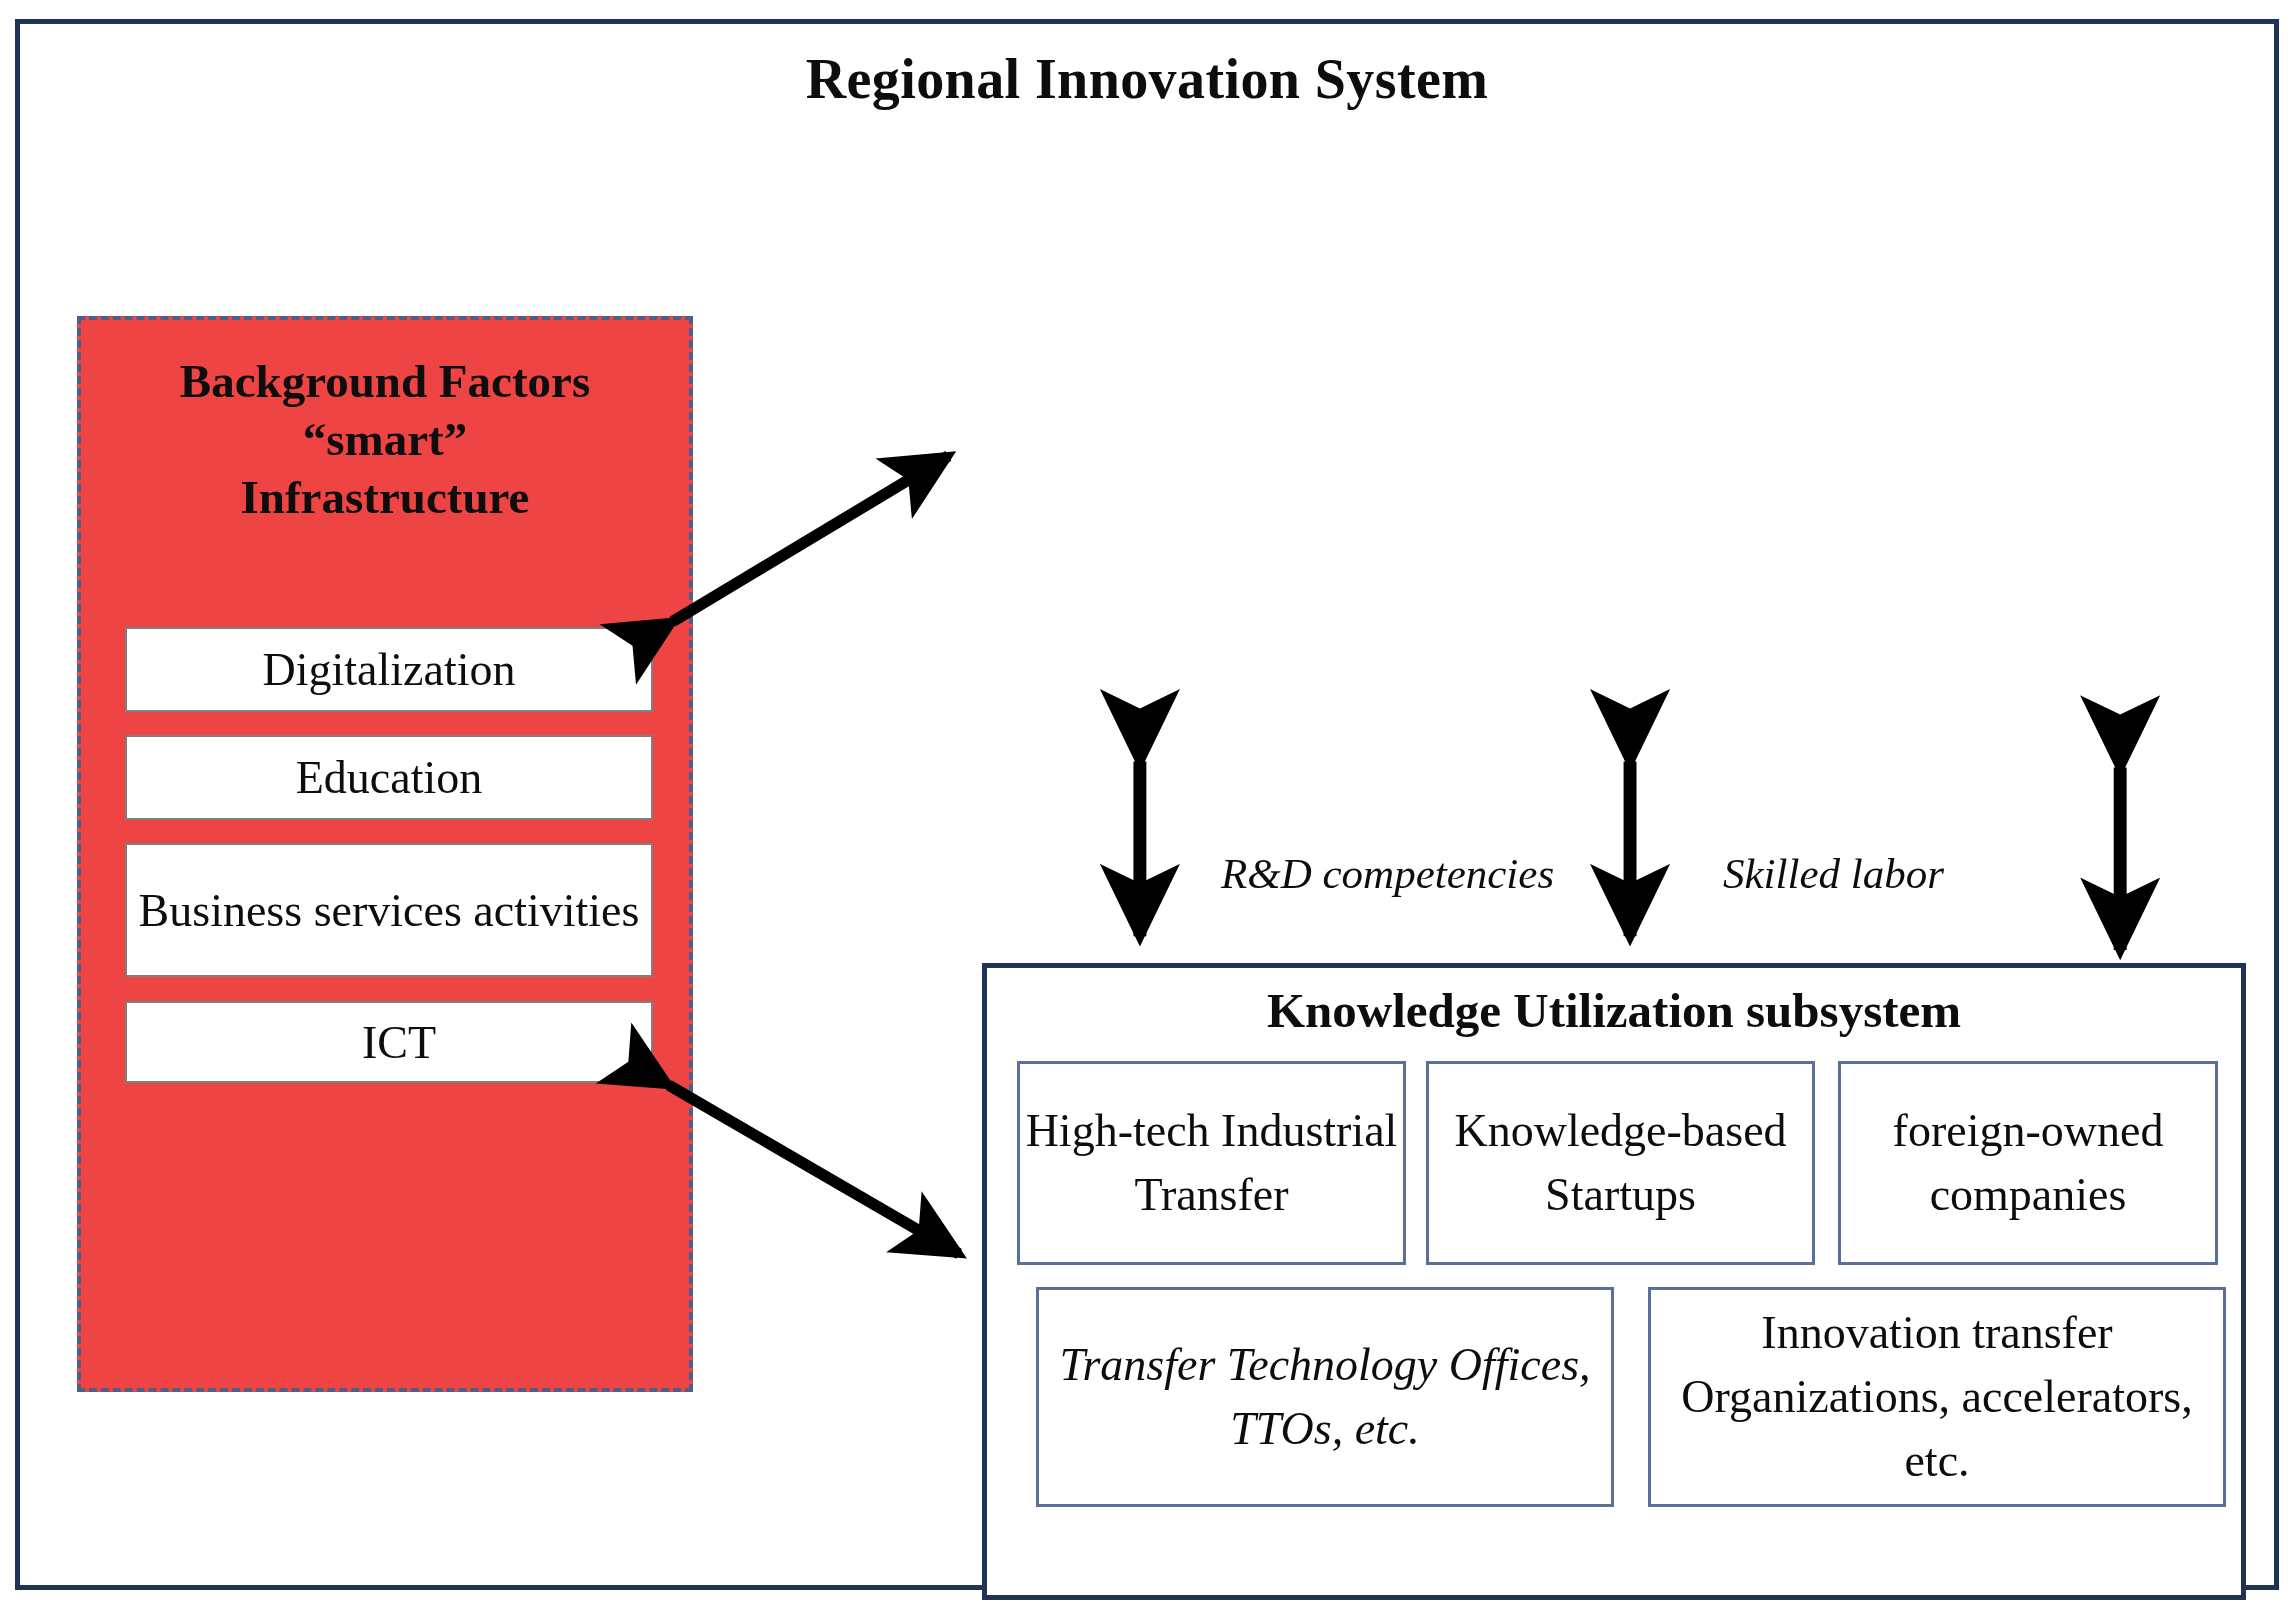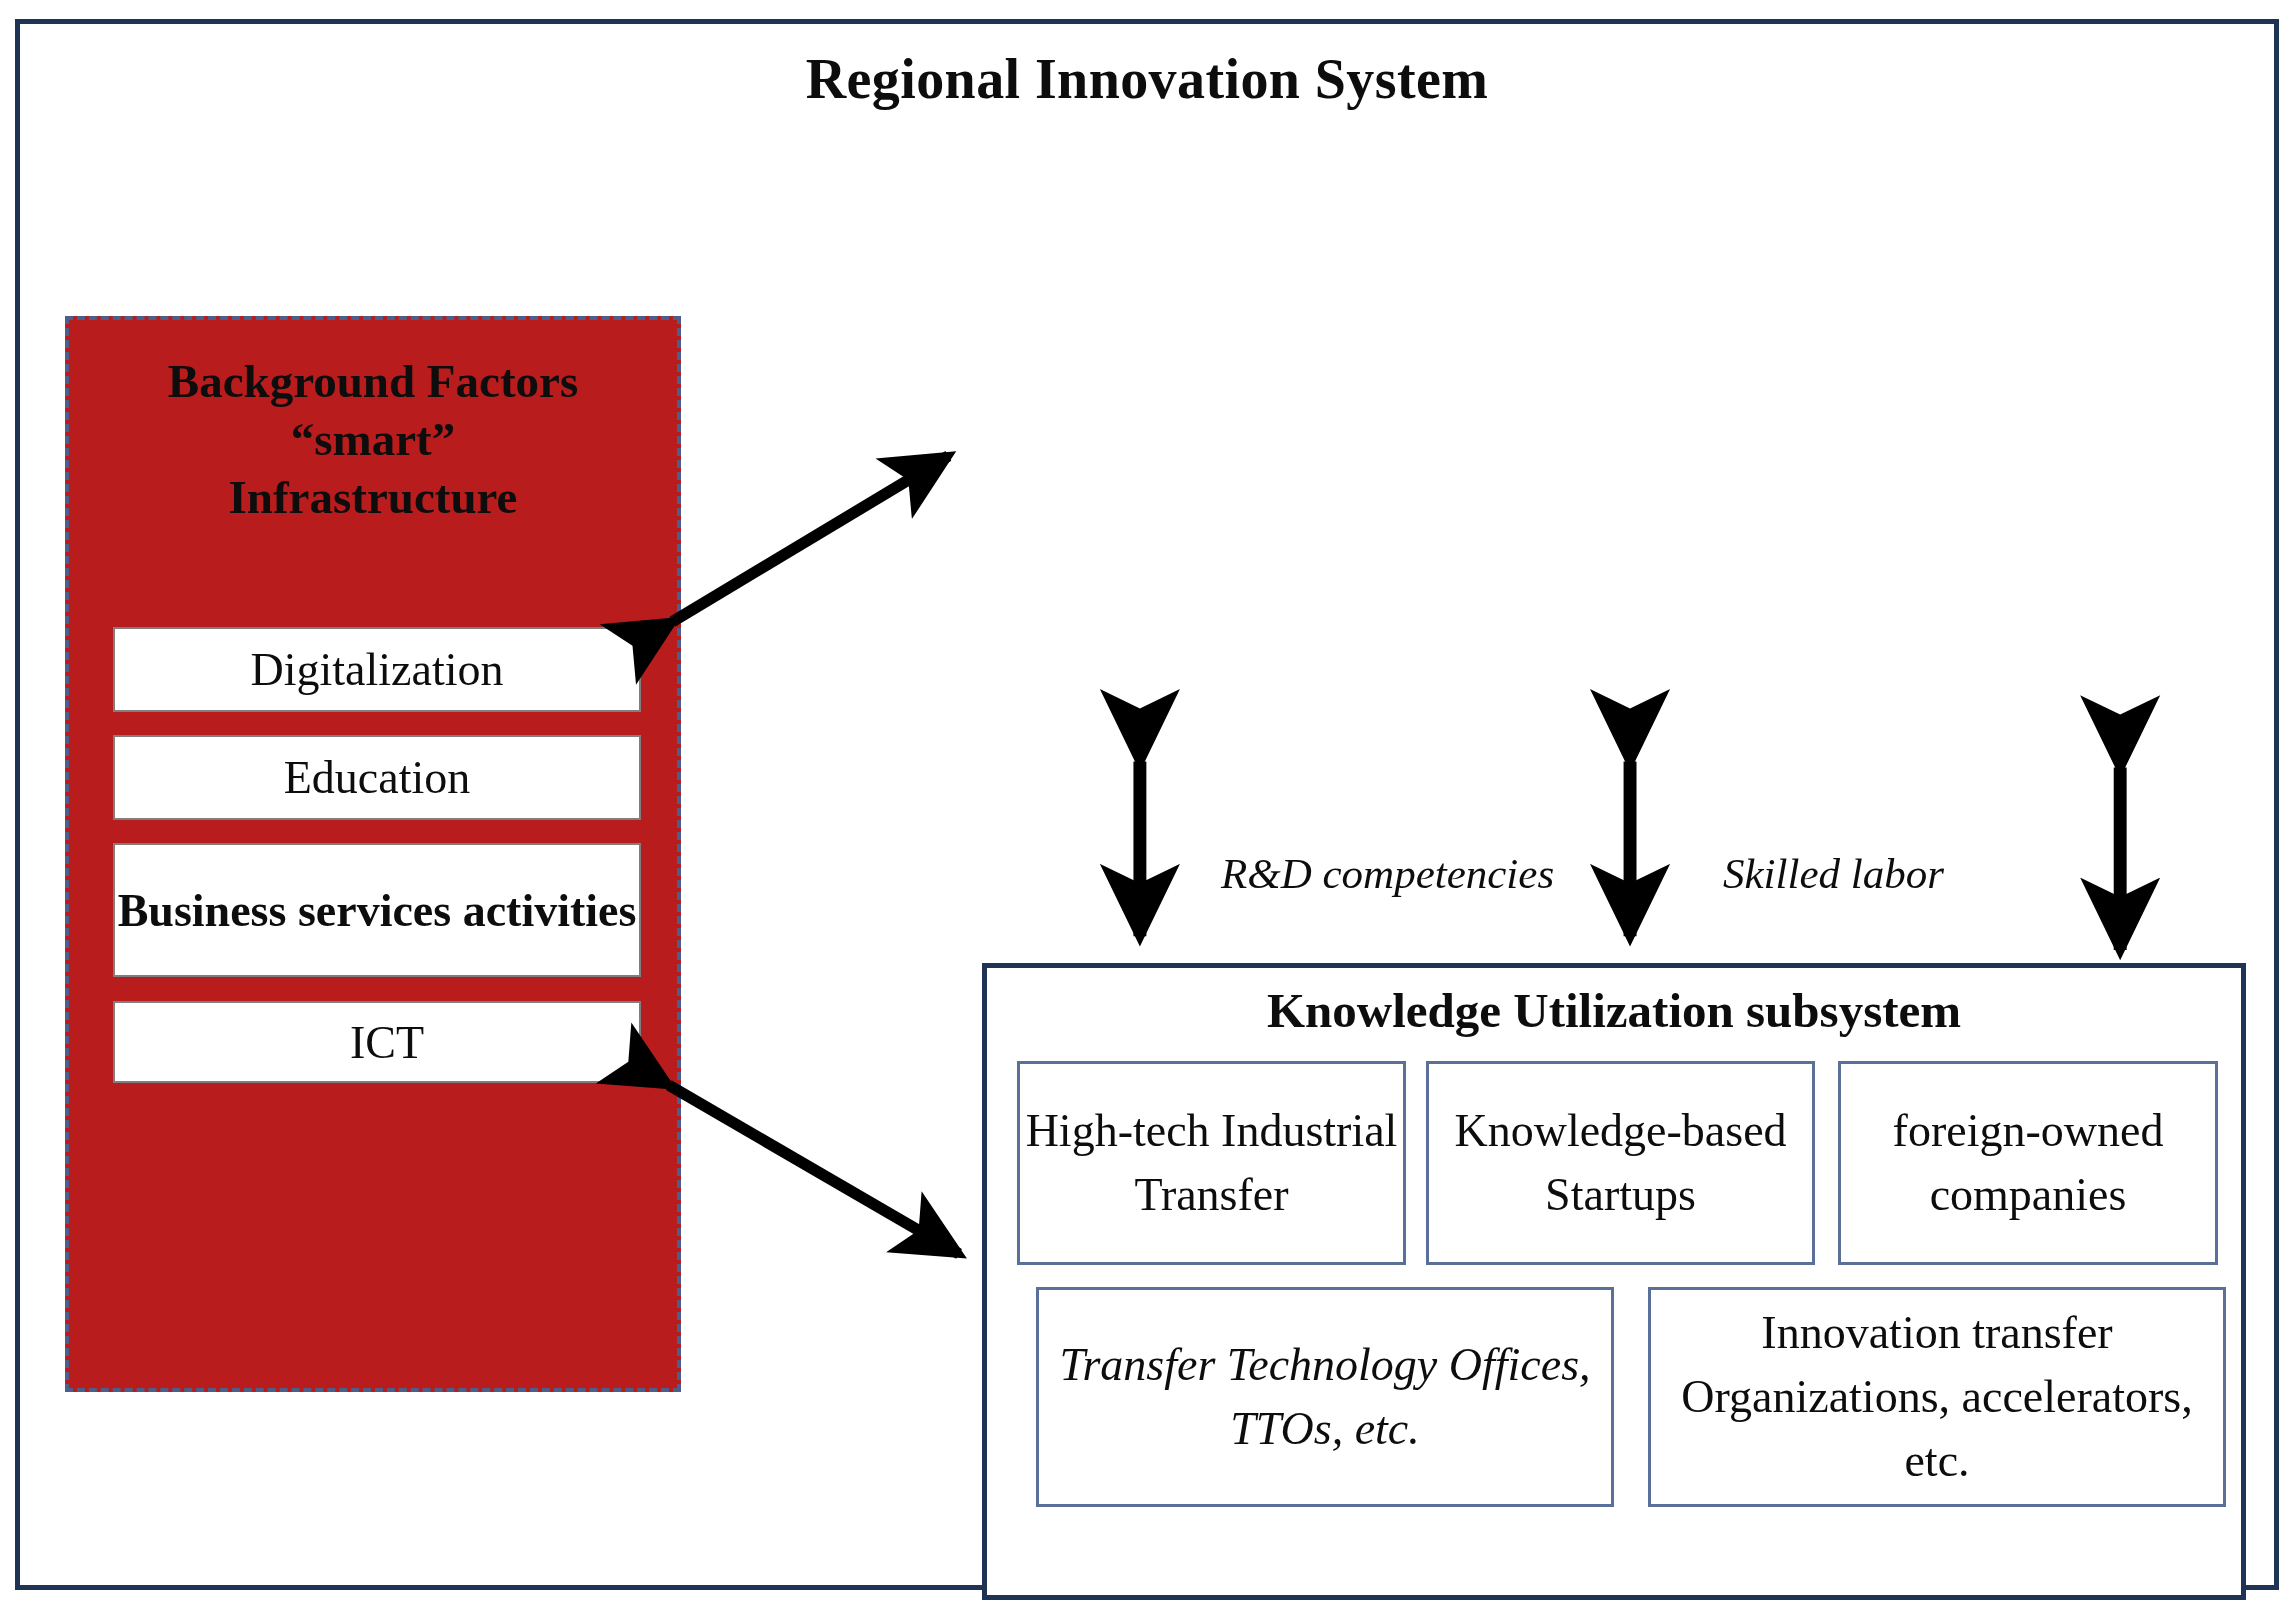--- a/index.html
+++ b/index.html
@@ -11,36 +11,36 @@
   }
 
   .diagram-title{
     position:absolute; left:0; top:23px; width:100%;
     text-align:center; font-weight:bold; font-size:56px; color:#0d0d0d;
     letter-spacing:0.4px;
   }
 
   
   .bg-panel{
-    position:absolute; left:45px; top:292px; width:616px; height:1076px;
-    border:4.6px dashed #4b5f8a; box-sizing:border-box; background:#b91c1c;
+    position:absolute; left:57px; top:292px; width:616px; height:1076px;
+    border:4.6px dashed #4b5f8a; box-sizing:border-box; background:#ef4444;
   }
   .bg-title{
     position:absolute; left:0; top:32px; width:100%;
     text-align:center; font-weight:bold; font-size:47px; line-height:58px; color:#0d0d0d;
   }
   .bg-box{
     position:absolute; left:44px; width:528px;
     border:2.3px solid #7f7f7f; box-sizing:border-box; background:#fff;
     display:flex; align-items:center; justify-content:center;
     font-size:46px; line-height:53px; text-align:center; color:#0d0d0d;
   }
   .bg-box-0{ top:307px; height:85px; }
   .bg-box-1{ top:415px; height:85px; }
-  .bg-box-2{ top:523px; height:134px;font-weight:bold; }
+  .bg-box-2{ top:523px; height:134px; }
   .bg-box-3{ top:681px; height:82px;padding-left:20px; }
 
   
   .sub-panel{
     position:absolute; border:5.3px solid #1f3355; box-sizing:border-box; background:#fff;
   }
   .sub-creation{ left:952px; top:144px; width:1274px; height:612px; }
   .sub-utilization{ left:962px; top:939px; width:1264px; height:637px; }
 
   .sub-title{

